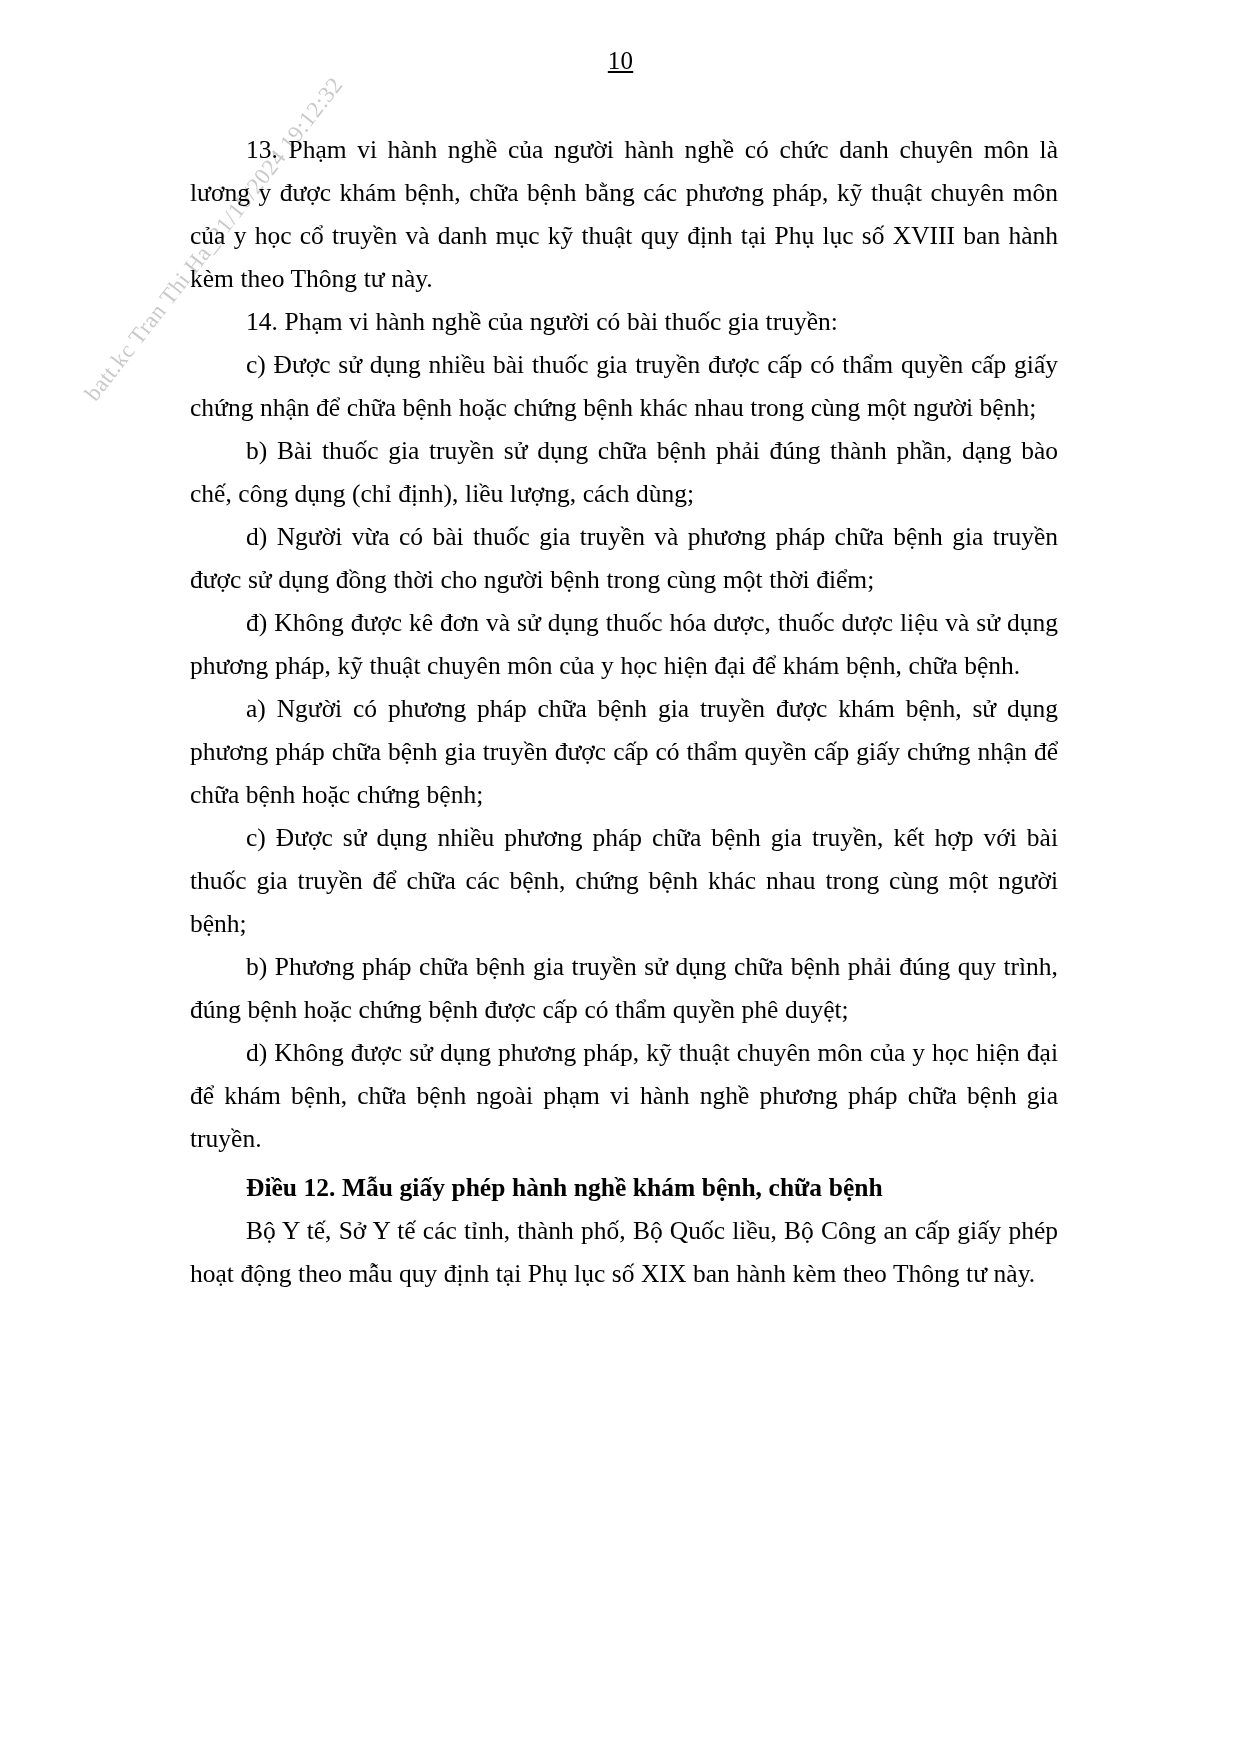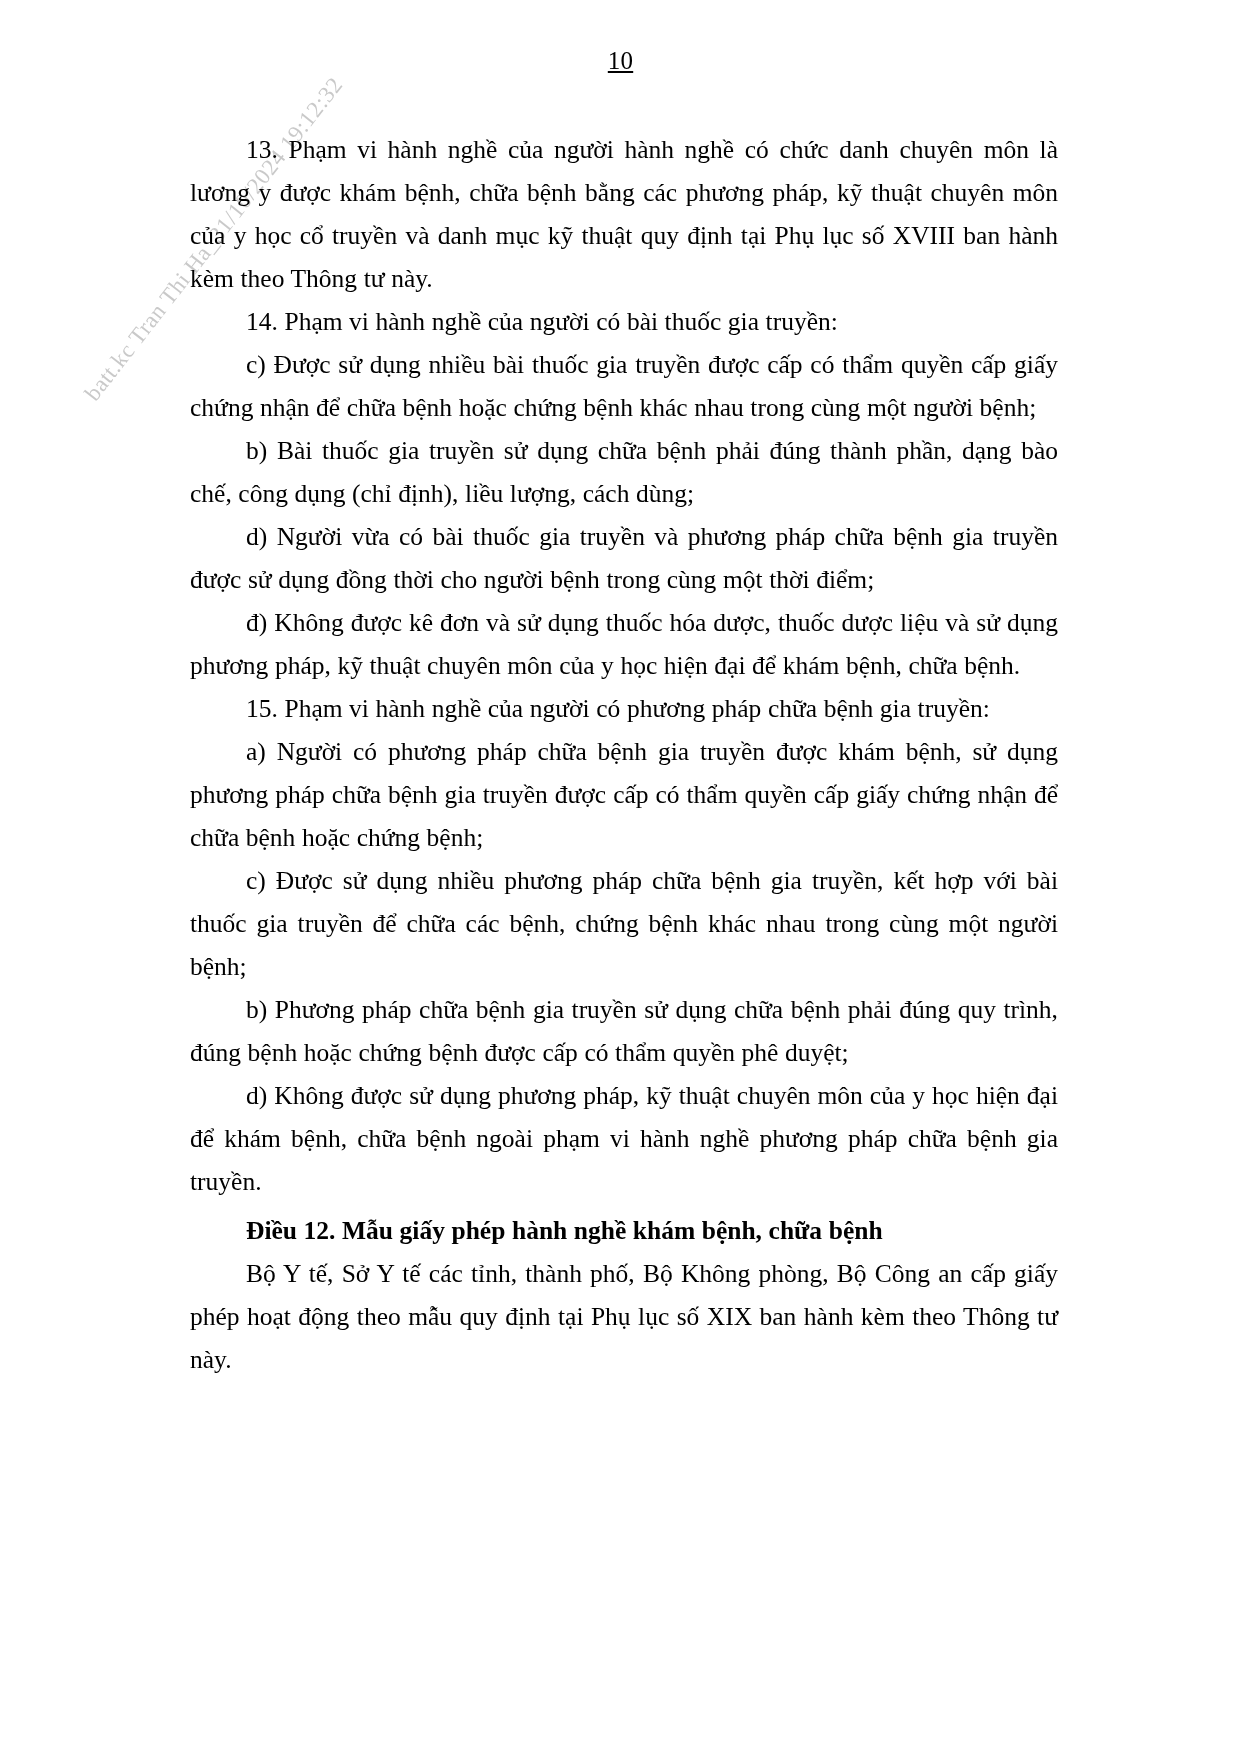--- a/index.html
+++ b/index.html
@@ -86,22 +86,21 @@
     <span>batt.kc  Tran Thi Ha_31/10/2024 19:12:32</span>
   </div>
 
   <div class="content" id="content-root">
       <p class="para">13. Phạm vi hành nghề của người hành nghề có chức danh chuyên môn là lương y được khám bệnh, chữa bệnh bằng các phương pháp, kỹ thuật chuyên môn của y học cổ truyền và danh mục kỹ thuật quy định tại Phụ lục số XVIII ban hành kèm theo Thông tư này.</p>
       <p class="para">14. Phạm vi hành nghề của người có bài thuốc gia truyền:</p>
       <p class="para">c) Được sử dụng nhiều bài thuốc gia truyền được cấp có thẩm quyền cấp giấy chứng nhận để chữa bệnh hoặc chứng bệnh khác nhau trong cùng một người bệnh;</p>
       <p class="para">b) Bài thuốc gia truyền sử dụng chữa bệnh phải đúng thành phần, dạng bào chế, công dụng (chỉ định), liều lượng, cách dùng;</p>
       <p class="para">d) Người vừa có bài thuốc gia truyền và phương pháp chữa bệnh gia truyền được sử dụng đồng thời cho người bệnh trong cùng một thời điểm;</p>
       <p class="para">đ) Không được kê đơn và sử dụng thuốc hóa dược, thuốc dược liệu và sử dụng phương pháp, kỹ thuật chuyên môn của y học hiện đại để khám bệnh, chữa bệnh.</p>
-      <p class="para">15. Phạm vi hành nghề của người có phương pháp chữa bệnh gia truyền:</p>
       <p class="para">a) Người có phương pháp chữa bệnh gia truyền được khám bệnh, sử dụng phương pháp chữa bệnh gia truyền được cấp có thẩm quyền cấp giấy chứng nhận để chữa bệnh hoặc chứng bệnh;</p>
       <p class="para">c) Được sử dụng nhiều phương pháp chữa bệnh gia truyền, kết hợp với bài thuốc gia truyền để chữa các bệnh, chứng bệnh khác nhau trong cùng một người bệnh;</p>
       <p class="para">b) Phương pháp chữa bệnh gia truyền sử dụng chữa bệnh phải đúng quy trình, đúng bệnh hoặc chứng bệnh được cấp có thẩm quyền phê duyệt;</p>
       <p class="para">d) Không được sử dụng phương pháp, kỹ thuật chuyên môn của y học hiện đại để khám bệnh, chữa bệnh ngoài phạm vi hành nghề phương pháp chữa bệnh gia truyền.</p>
       <p class="para heading">Điều 12. Mẫu giấy phép hành nghề khám bệnh, chữa bệnh</p>
-      <p class="para">Bộ Y tế, Sở Y tế các tỉnh, thành phố, Bộ Không phòng, Bộ Công an cấp giấy phép hoạt động theo mẫu quy định tại Phụ lục số XIX ban hành kèm theo Thông tư này.</p>
+      <p class="para">Bộ Y tế, Sở Y tế các tỉnh, thành phố, Bộ Quốc liều, Bộ Công an cấp giấy phép hoạt động theo mẫu quy định tại Phụ lục số XIX ban hành kèm theo Thông tư này.</p>
     </div>
 
 </div>
 
 </body></html>

